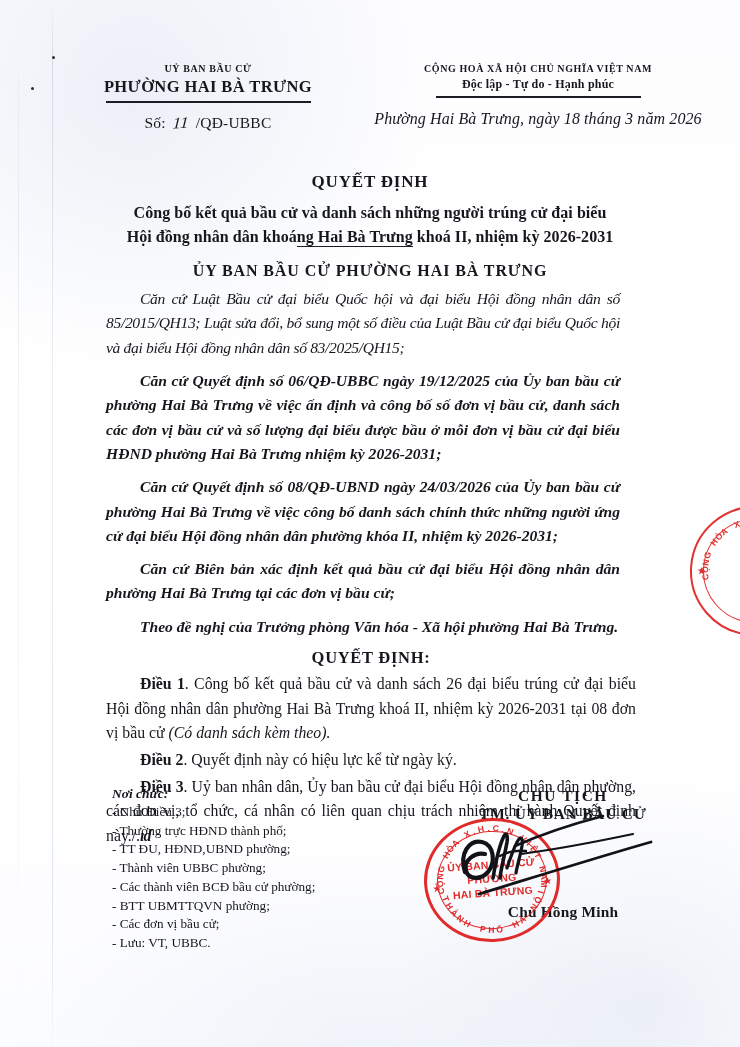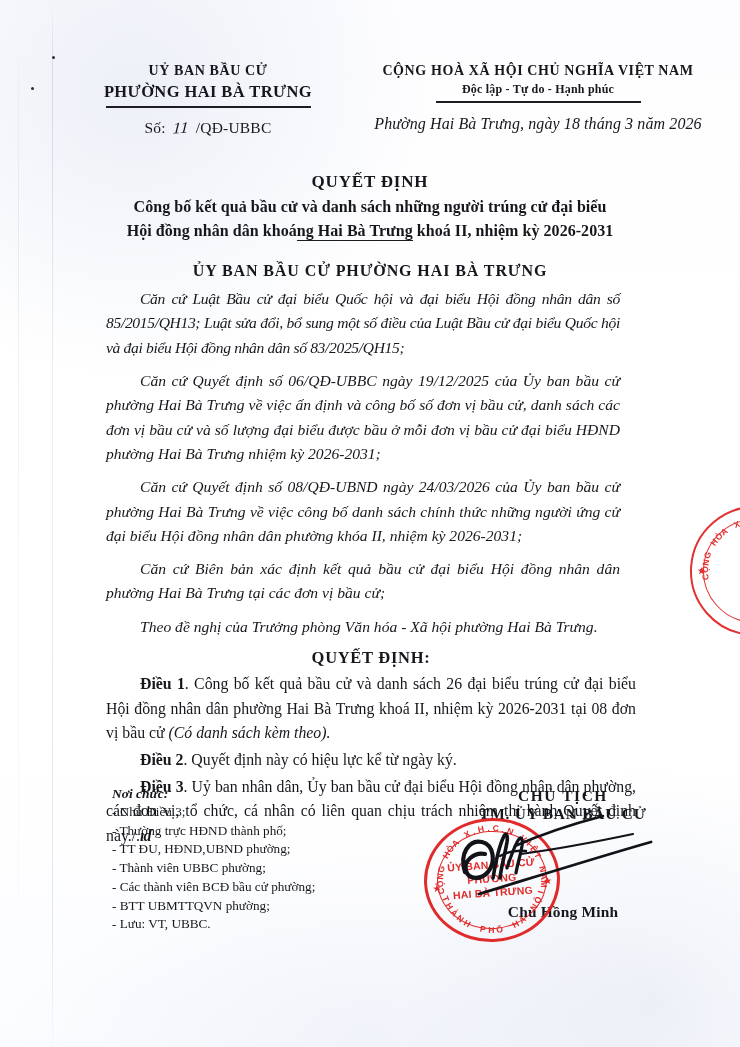--- a/index.html
+++ b/index.html
@@ -49,21 +49,21 @@
     width: 300px;
     margin-left: 58px;
     text-align: center;
   }
   #hdr-right {
     width: 360px;
     text-align: center;
   }
   .hdr-line1 {
     font-weight: bold;
-    font-size: 14px;
+    font-size: 10px;
     letter-spacing: 0.6px;
     line-height: 1.35;
   }
   .hdr-line1.wide { font-size: 16.5px; letter-spacing: 0.4px; }
   .hdr-sub {
     font-weight: bold;
     font-size: 12px;
     letter-spacing: 0.2px;
     line-height: 1.45;
   }
@@ -106,21 +106,21 @@
   }
   #doc-kind {
     font-weight: bold;
     font-size: 17px;
     letter-spacing: 0.8px;
   }
   #doc-title {
     font-weight: bold;
     font-size: 16px;
     line-height: 1.48;
-    margin-top: 3px;
+    margin-top: 9px;
     letter-spacing: 0.05px;
   }
   .u-partial {
     border-bottom: 1.6px solid #1b1d22;
     padding-bottom: 1px;
   }
   #issuer {
     position: absolute;
     left: 70px; top: 262px;
     width: 600px;
@@ -139,21 +139,21 @@
   p.para {
     font-style: italic;
     font-size: 15.6px;
     line-height: 1.56;
     margin: 0 16px 1px 0;
     text-align: justify;
     text-justify: inter-word;
     text-indent: 34px;
   }
   p.para.tight { letter-spacing: -0.35px; }
-  p.gap { margin-top: 9px; }
+  p.gap { margin-top: 9px; font-weight: bold; }
   #decide-word {
     text-align: center;
     font-weight: bold;
     font-size: 16.5px;
     letter-spacing: 0.7px;
     margin: 9px 0 4px 0;
   }
   p.art {
     font-size: 15.8px;
     line-height: 1.56;
@@ -344,20 +344,21 @@
   <div id="footer">
 
     <div id="recipients">
       <div id="recip-title">Nơi chức:</div>
       <div class="recip-item">- Như Điều 3;</div>
       <div class="recip-item">- Thường trực HĐND thành phố;</div>
       <div class="recip-item">- TT ĐU, HĐND,UBND phường;</div>
       <div class="recip-item">- Thành viên UBBC phường;</div>
       <div class="recip-item">- Các thành viên BCĐ bầu cử phường;</div>
       <div class="recip-item">- BTT UBMTTQVN phường;</div>
+      <div class="recip-item">- Các đơn vị bầu cử;</div>
       <div class="recip-item">- Lưu: VT, UBBC.</div>
     </div>
 
     <div id="signblock">
       <div id="sig-role2">CHỦ TỊCH</div>
       <div id="sig-role1">TM. ỦY BAN BẦU CỬ</div>
       <div id="sig-name">Chu Hồng Minh</div>
     </div>
 
   </div>

